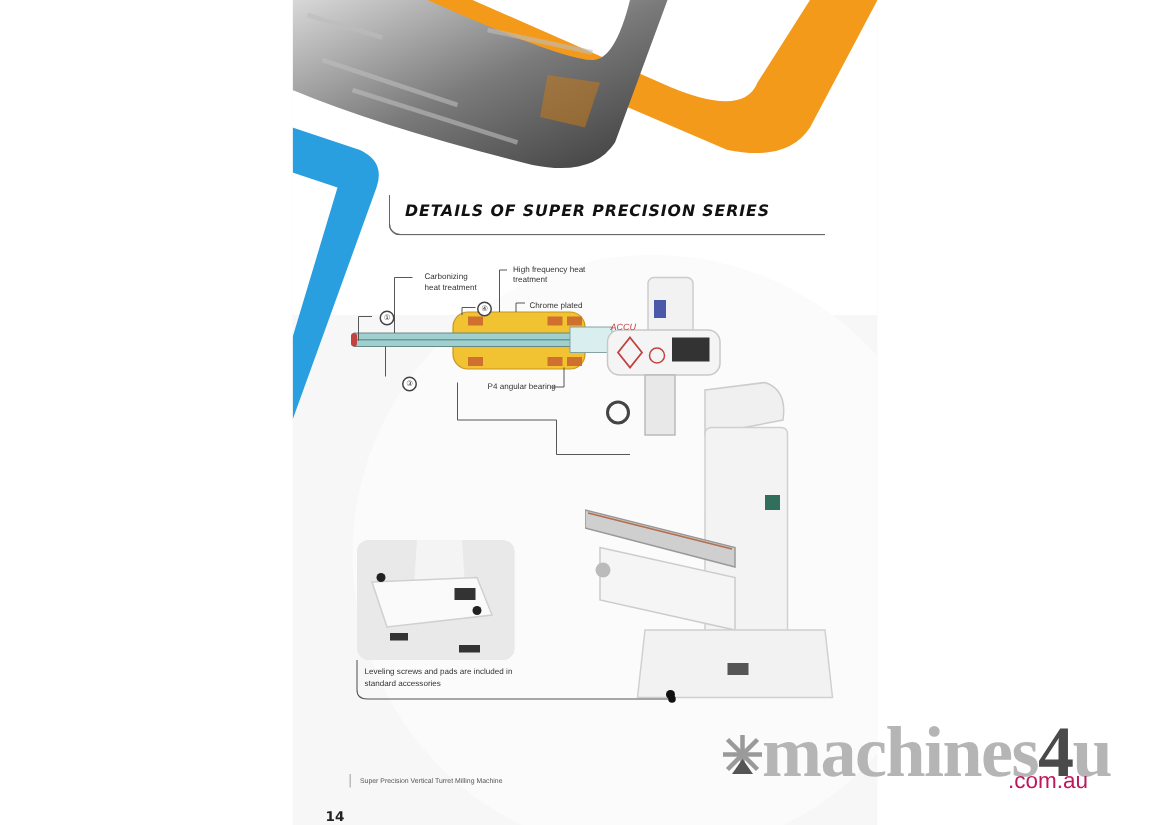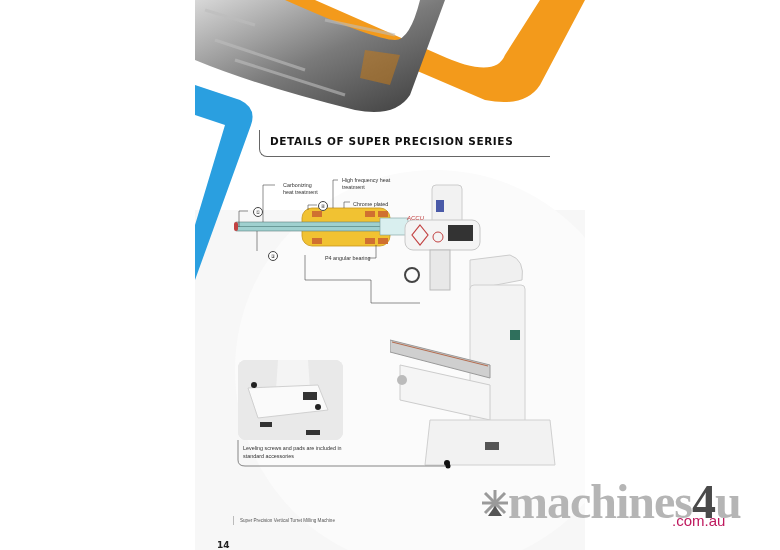--- a/index.html
+++ b/index.html
@@ -1,21 +1,21 @@
 <!DOCTYPE html>
 <html><head>
 <meta charset="utf-8">
 <style>
   html, body { margin:0; padding:0; }
   body { width:780px; height:550px; background:#ffffff; position:relative; overflow:hidden; font-family:"Liberation Sans", sans-serif; }
   .page { position:absolute; left:195px; top:0; width:390px; height:550px; background:#f7f7f7; overflow:hidden; }
   .page-top { position:absolute; left:0; top:0; width:390px; height:210px; background:#ffffff; }
   .light-sweep { position:absolute; left:40px; top:170px; width:400px; height:400px; border-radius:50%; background:#fbfbfb; }
   .title-wrap { position:absolute; left:64px; top:130px; width:290px; height:26px; border-left:1px solid #666; border-bottom:1px solid #666; border-bottom-left-radius:8px; }
-  .title { position:absolute; left:10px; top:5px; font-size:10.5px; font-weight:bold; letter-spacing:0.6px; color:#111; font-family:"DejaVu Sans", sans-serif; }
+  .title { position:absolute; left:10px; top:5px; font-size:10.5px; font-weight:bold; letter-spacing:0.6px; color:#111; font-family:"DejaVu Sans", sans-serif;font-style:italic; }
   .label { position:absolute; font-size:5.4px; color:#333; line-height:6.5px; }
   .num { position:absolute; width:8px; height:8px; border:0.8px solid #444; border-radius:50%; font-size:5px; text-align:center; line-height:8px; color:#333; background:#fff; }
   .inset { position:absolute; left:43px; top:360px; width:105px; height:80px; border-radius:8px; background:#e6e6e6; overflow:hidden; }
   .inset-note { position:absolute; left:48px; top:444px; font-size:5.4px; color:#333; line-height:8px; width:110px; }
   .footer-page { position:absolute; left:22px; top:515px; font-size:9px; font-weight:bold; color:#222; font-family:"DejaVu Sans", sans-serif;margin-top:25px; }
   .footer-sep { position:absolute; left:38px; top:516px; width:0.8px; height:9px; background:#bbb; }
   .footer-text { position:absolute; left:45px; top:518px; font-size:4.6px; color:#555; }
   .logo { position:absolute; left:480px; top:480px; width:280px; height:50px; }
   .logo-word { position:absolute; left:28px; top:0; font-size:48px; font-weight:bold; color:#b5b5b5; letter-spacing:-1px; line-height:44px; font-family:Liberation Serif, serif; }
   .logo-word .four { color:#4a4a4a; }

